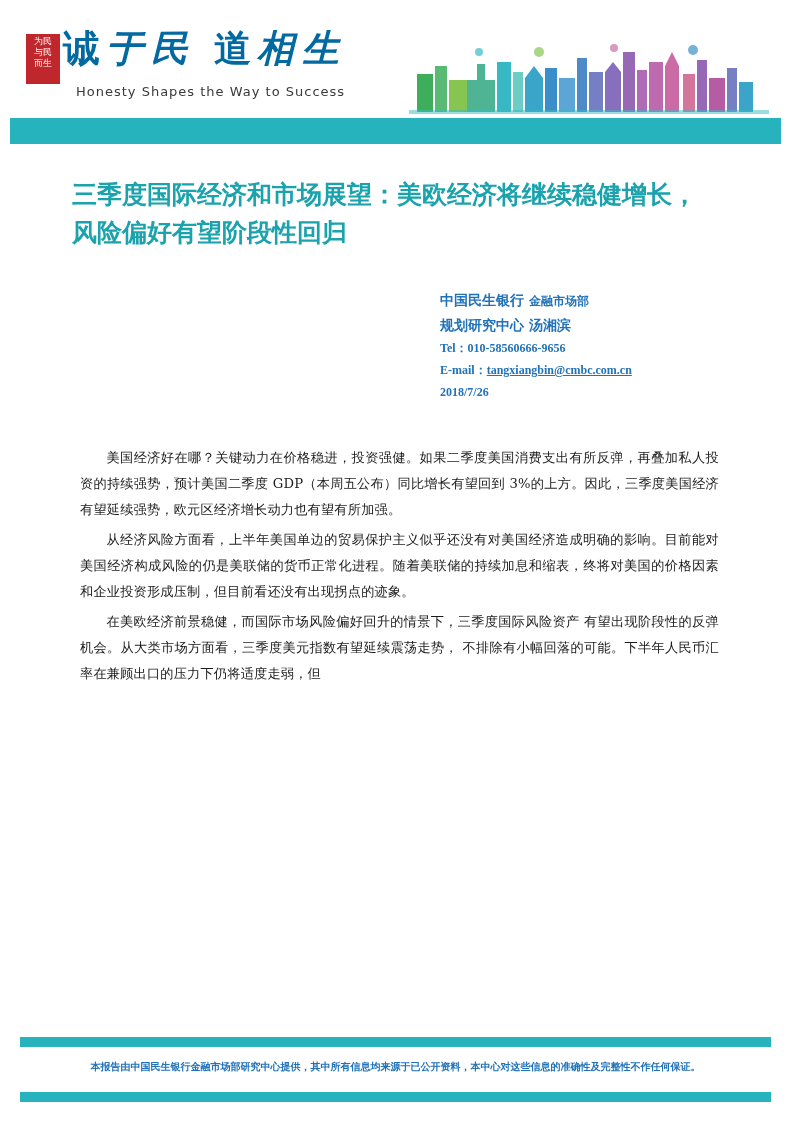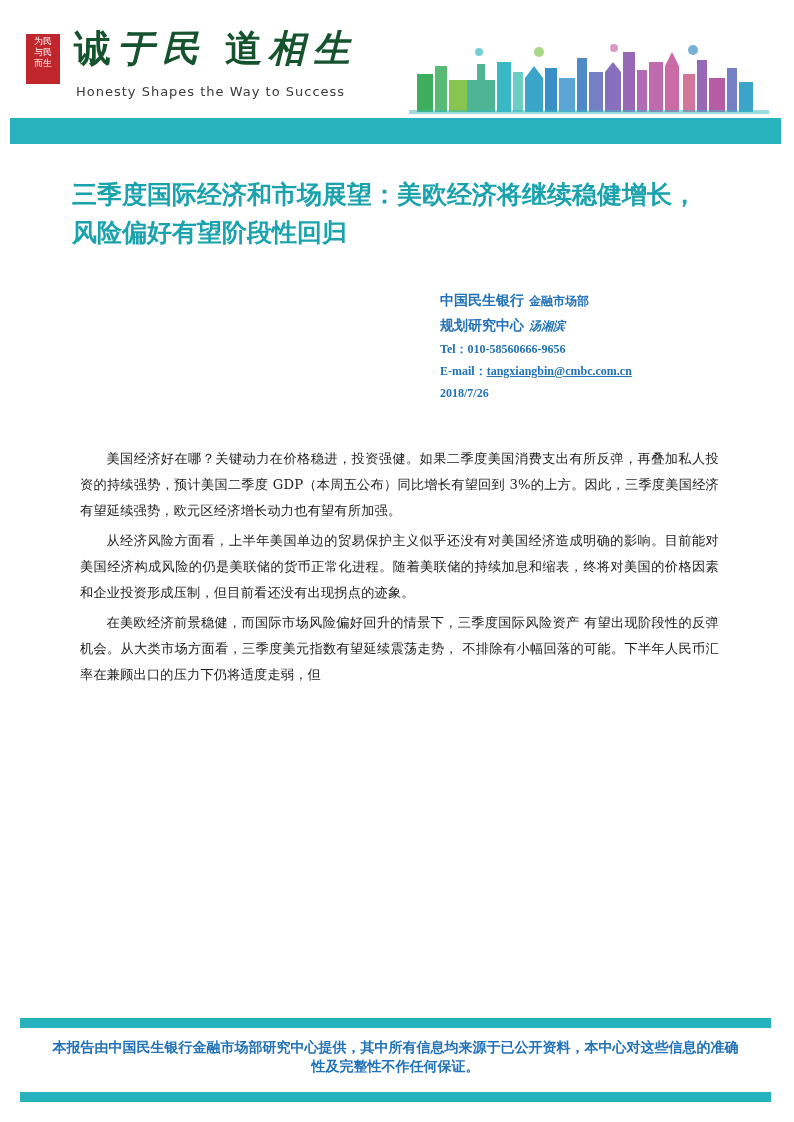--- a/index.html
+++ b/index.html
@@ -47,26 +47,26 @@
     font-size: 9px;
     line-height: 11px;
     text-align: center;
     padding-top: 2px;
     box-sizing: border-box;
     letter-spacing: 0px;
   }
   .logo-block span { display: block; }
   .slogan-cn {
     position: absolute;
-    left: 48px;
+    left: 37px;
     top: 2px;
     font-family: "DejaVu Serif", serif;
     font-size: 37px;
     font-weight: bold;
-    color: #14532d;
+    color: #0369a1;
     letter-spacing: 6px;
     white-space: nowrap;
   }
   .slogan-cn .ital {
     font-style: italic;
     letter-spacing: 8px;
   }
   .slogan-en {
     position: absolute;
     left: 50px;
@@ -117,22 +117,21 @@
   .byline .org .dept {
     font-size: 12px;
     font-weight: bold;
   }
   .byline .line2 {
     font-size: 14px;
     font-weight: bold;
     line-height: 24px;
   }
   .byline .line2 .name {
-    font-size: 12px;
-    font-style: italic;
+    font-size: 14px;
   }
   .byline .contact {
     font-family: "Liberation Serif", serif;
     font-size: 12px;
     font-weight: bold;
     line-height: 22px;
     color: #2172b8;
   }
   .byline .contact a,
   .byline .mail-link {
@@ -173,21 +172,21 @@
     background: #27b3bd;
   }
   .footer-text {
     background: #ffffff;
     padding: 10px 28px 12px 28px;
     text-align: center;
   }
   .footer-text p {
     margin: 0 0 4px 0;
     font-family: "DejaVu Sans", sans-serif;
-    font-size: 14px;
+    font-size: 10px;
     line-height: 19px;
     color: #2172b8;
     font-weight: bold;
   }
   .footer-bottom-bar {
     height: 10px;
     background: #27b3bd;
   }
 </style>
 </head>

